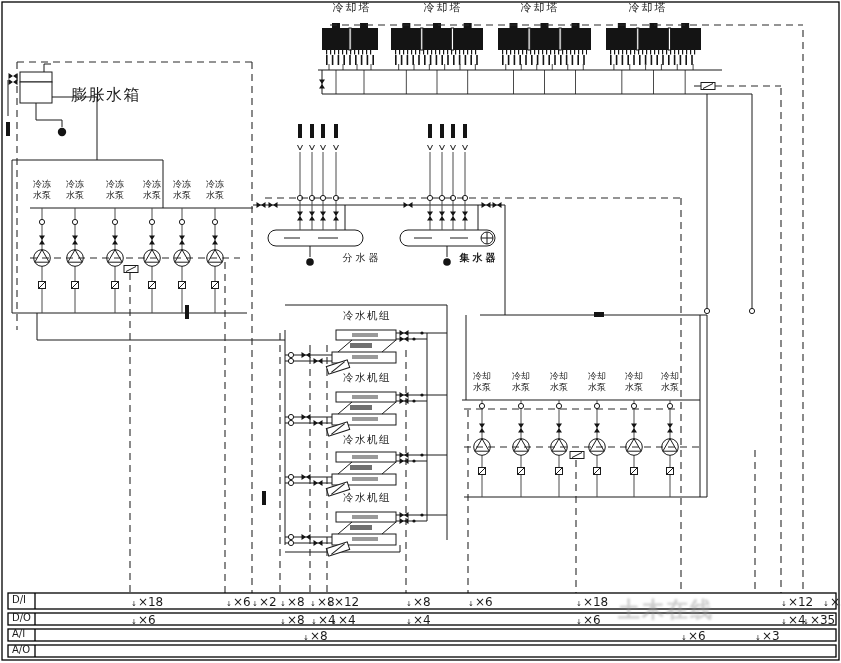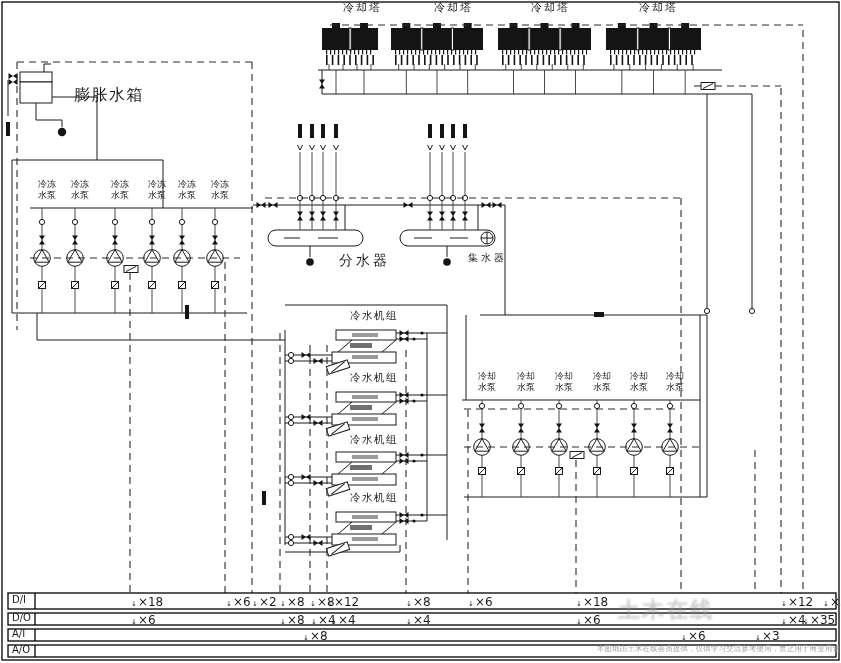--- a/index.html
+++ b/index.html
@@ -8,21 +8,21 @@
   svg .s{stroke:#1b1b1b;fill:none;stroke-width:1;}
   svg .g{stroke:#4a4a4a;fill:none;stroke-width:1;}
   svg .bd{stroke:#000;fill:none;stroke-width:1.3;}
   svg .blk{fill:#141414;stroke:none;}
   svg .wht{fill:#ffffff;stroke:#1b1b1b;stroke-width:1;}
   svg .gry1{fill:#9a9a9a;stroke:none;}
   svg .gry2{fill:#707070;stroke:none;}
   svg .dsh{stroke:#2b2b2b;fill:none;stroke-dasharray:7 5;stroke-width:1.1;}
   svg .teeth{stroke:#141414;stroke-width:10;stroke-dasharray:1.6 4.2;fill:none;}
   svg .hatch{stroke:#141414;stroke-width:5;stroke-dasharray:1.2 2.8;fill:none;}
-  .lbl{position:absolute;color:#1c1c1c;white-space:pre-line;line-height:1.25;text-align:right;}
+  .lbl{position:absolute;color:#1c1c1c;white-space:pre-line;line-height:1.25;text-align:center;}
   .tl{position:absolute;color:#1c1c1c;font-size:10px;}
   .tv{position:absolute;color:#1c1c1c;font-size:12px;white-space:nowrap;}
   .tv::before{content:"↓";font-size:7px;margin-right:1px;}
   #wm-logo{position:absolute;font-weight:bold;color:#9a9a9a;opacity:.5;filter:blur(1.1px);}
   #wm-line{position:absolute;color:#a0a0a0;}
 </style>
 </head>
 <body>
 
 <div id="stage">
@@ -440,22 +440,22 @@
       <div class="lbl" style="left: 583px; top: 371px; width: 28px; font-size: 9px; letter-spacing: 0px;">冷却
 水泵</div>
       <div class="lbl" style="left: 620px; top: 371px; width: 28px; font-size: 9px; letter-spacing: 0px;">冷却
 水泵</div>
       <div class="lbl" style="left: 656px; top: 371px; width: 28px; font-size: 9px; letter-spacing: 0px;">冷却
 水泵</div>
       <div class="lbl" style="left: 336px; top: 309px; width: 62px; font-size: 10.5px; letter-spacing: 1.5px;">冷水机组</div>
       <div class="lbl" style="left: 336px; top: 371px; width: 62px; font-size: 10.5px; letter-spacing: 1.5px;">冷水机组</div>
       <div class="lbl" style="left: 336px; top: 433px; width: 62px; font-size: 10.5px; letter-spacing: 1.5px;">冷水机组</div>
       <div class="lbl" style="left: 336px; top: 491px; width: 62px; font-size: 10.5px; letter-spacing: 1.5px;">冷水机组</div>
-      <div class="lbl" style="left: 334px; top: 252px; width: 56px; font-size: 14px; letter-spacing: 3px;">分水器</div>
-      <div class="lbl" style="left: 451px; top: 252px; width: 56px; font-size: 10px; letter-spacing: 3px;">集水器</div>
+      <div class="lbl" style="left: 334px; top: 252px; width: 56px; font-size: 10px; letter-spacing: 3px;">分水器</div>
+      <div class="lbl" style="left: 451px; top: 252px; width: 56px; font-size: 10px; letter-spacing: 3px; font-weight: bold;">集水器</div>
     </div>
   <div id="tbl">
       <div class="tl" style="left: 12px; top: 594px;">D/I</div>
       <div class="tv" style="left: 131px; top: 595px;">×18</div>
       <div class="tv" style="left: 226px; top: 595px;">×6</div>
       <div class="tv" style="left: 252px; top: 595px;">×2</div>
       <div class="tv" style="left: 280px; top: 595px;">×8</div>
       <div class="tv" style="left: 310px; top: 595px;">×8</div>
       <div class="tv" style="left: 327px; top: 595px;">×12</div>
       <div class="tv" style="left: 406px; top: 595px;">×8</div>
@@ -472,14 +472,13 @@
       <div class="tv" style="left: 576px; top: 613px;">×6</div>
       <div class="tv" style="left: 781px; top: 613px;">×4</div>
       <div class="tv" style="left: 803px; top: 613px;">×35</div>
       <div class="tl" style="left: 12px; top: 628px;">A/I</div>
       <div class="tv" style="left: 303px; top: 629px;">×8</div>
       <div class="tv" style="left: 681px; top: 629px;">×6</div>
       <div class="tv" style="left: 755px; top: 629px;">×3</div>
       <div class="tl" style="left: 12px; top: 644px;">A/O</div>
     </div>
   <div id="wm-logo" style="left:618px;top:595px;font-size:22px;letter-spacing:2px;">土木在线</div>
-  <div id="wm-line" style="left:597px;top:644px;font-size:7.3px;letter-spacing:.3px;">本图纸由土木在线会员提供，仅供学习交流参考使用，禁止用于商业用途</div>
 </div>
 
 </body></html>

